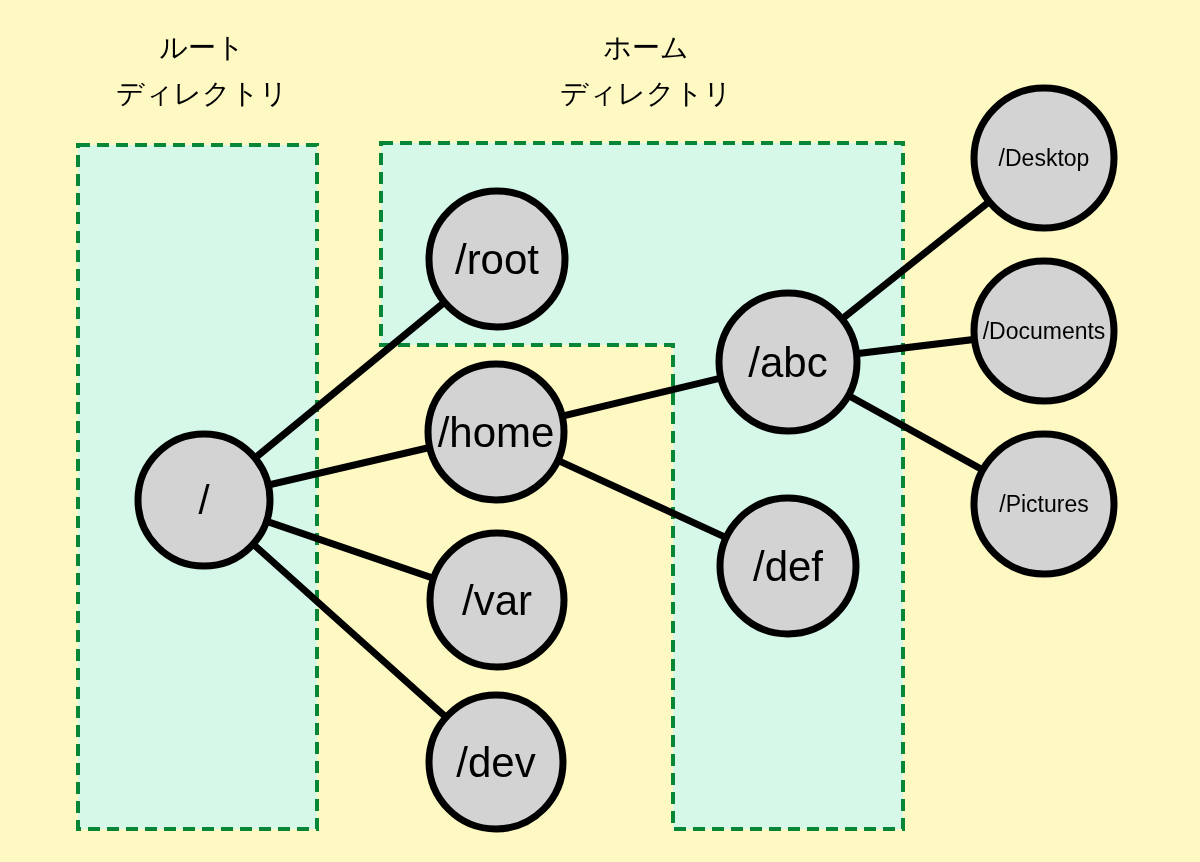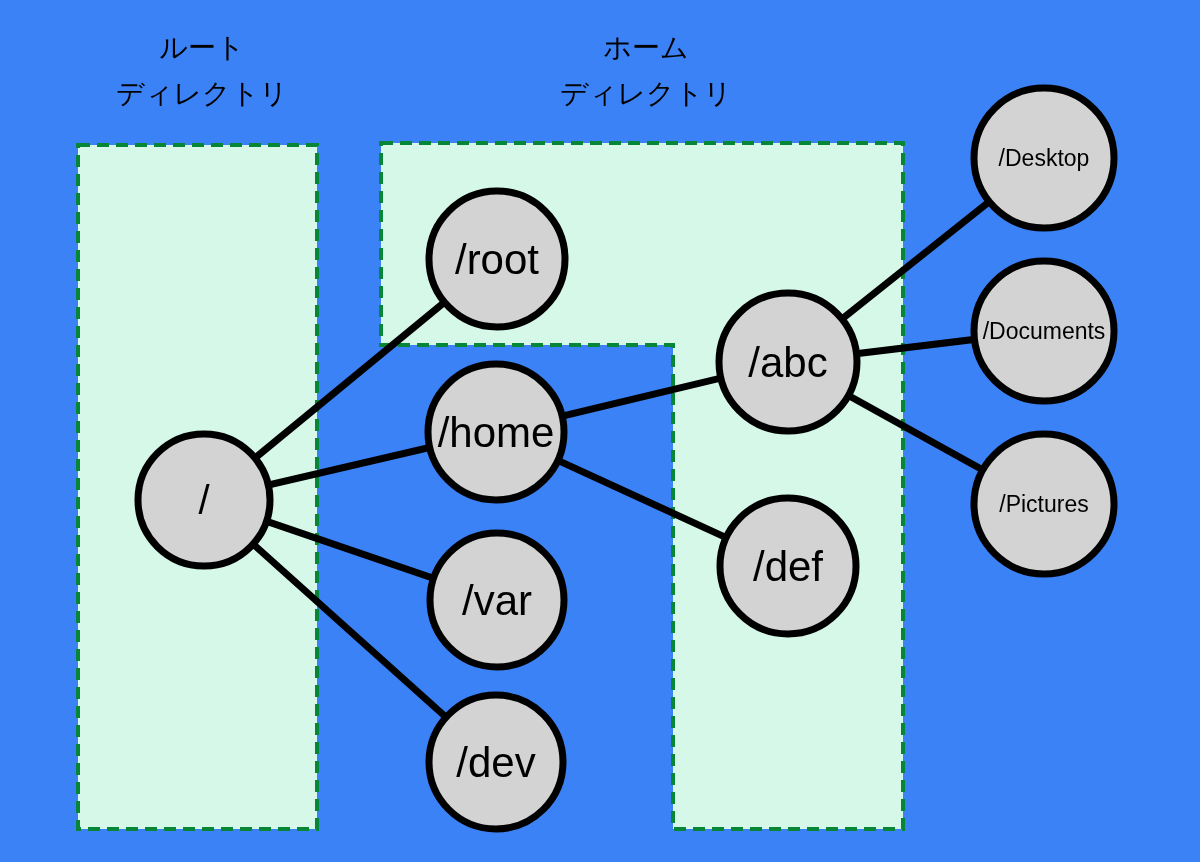--- a/index.html
+++ b/index.html
@@ -4,21 +4,21 @@
 <style>
   html, body {
     margin: 0;
     padding: 0;
     background: #ffffff;
   }
   .canvas {
     width: 1200px;
     height: 862px;
     position: relative;
-    background: #3b82f6;
+    background: #fef9c3;
   }
   svg text {
     font-family: "Liberation Sans", "DejaVu Sans", sans-serif;
     fill: #000000;
   }
   .region {
     stroke: #078638;
     stroke-width: 4;
     stroke-dasharray: 12 7;
   }

